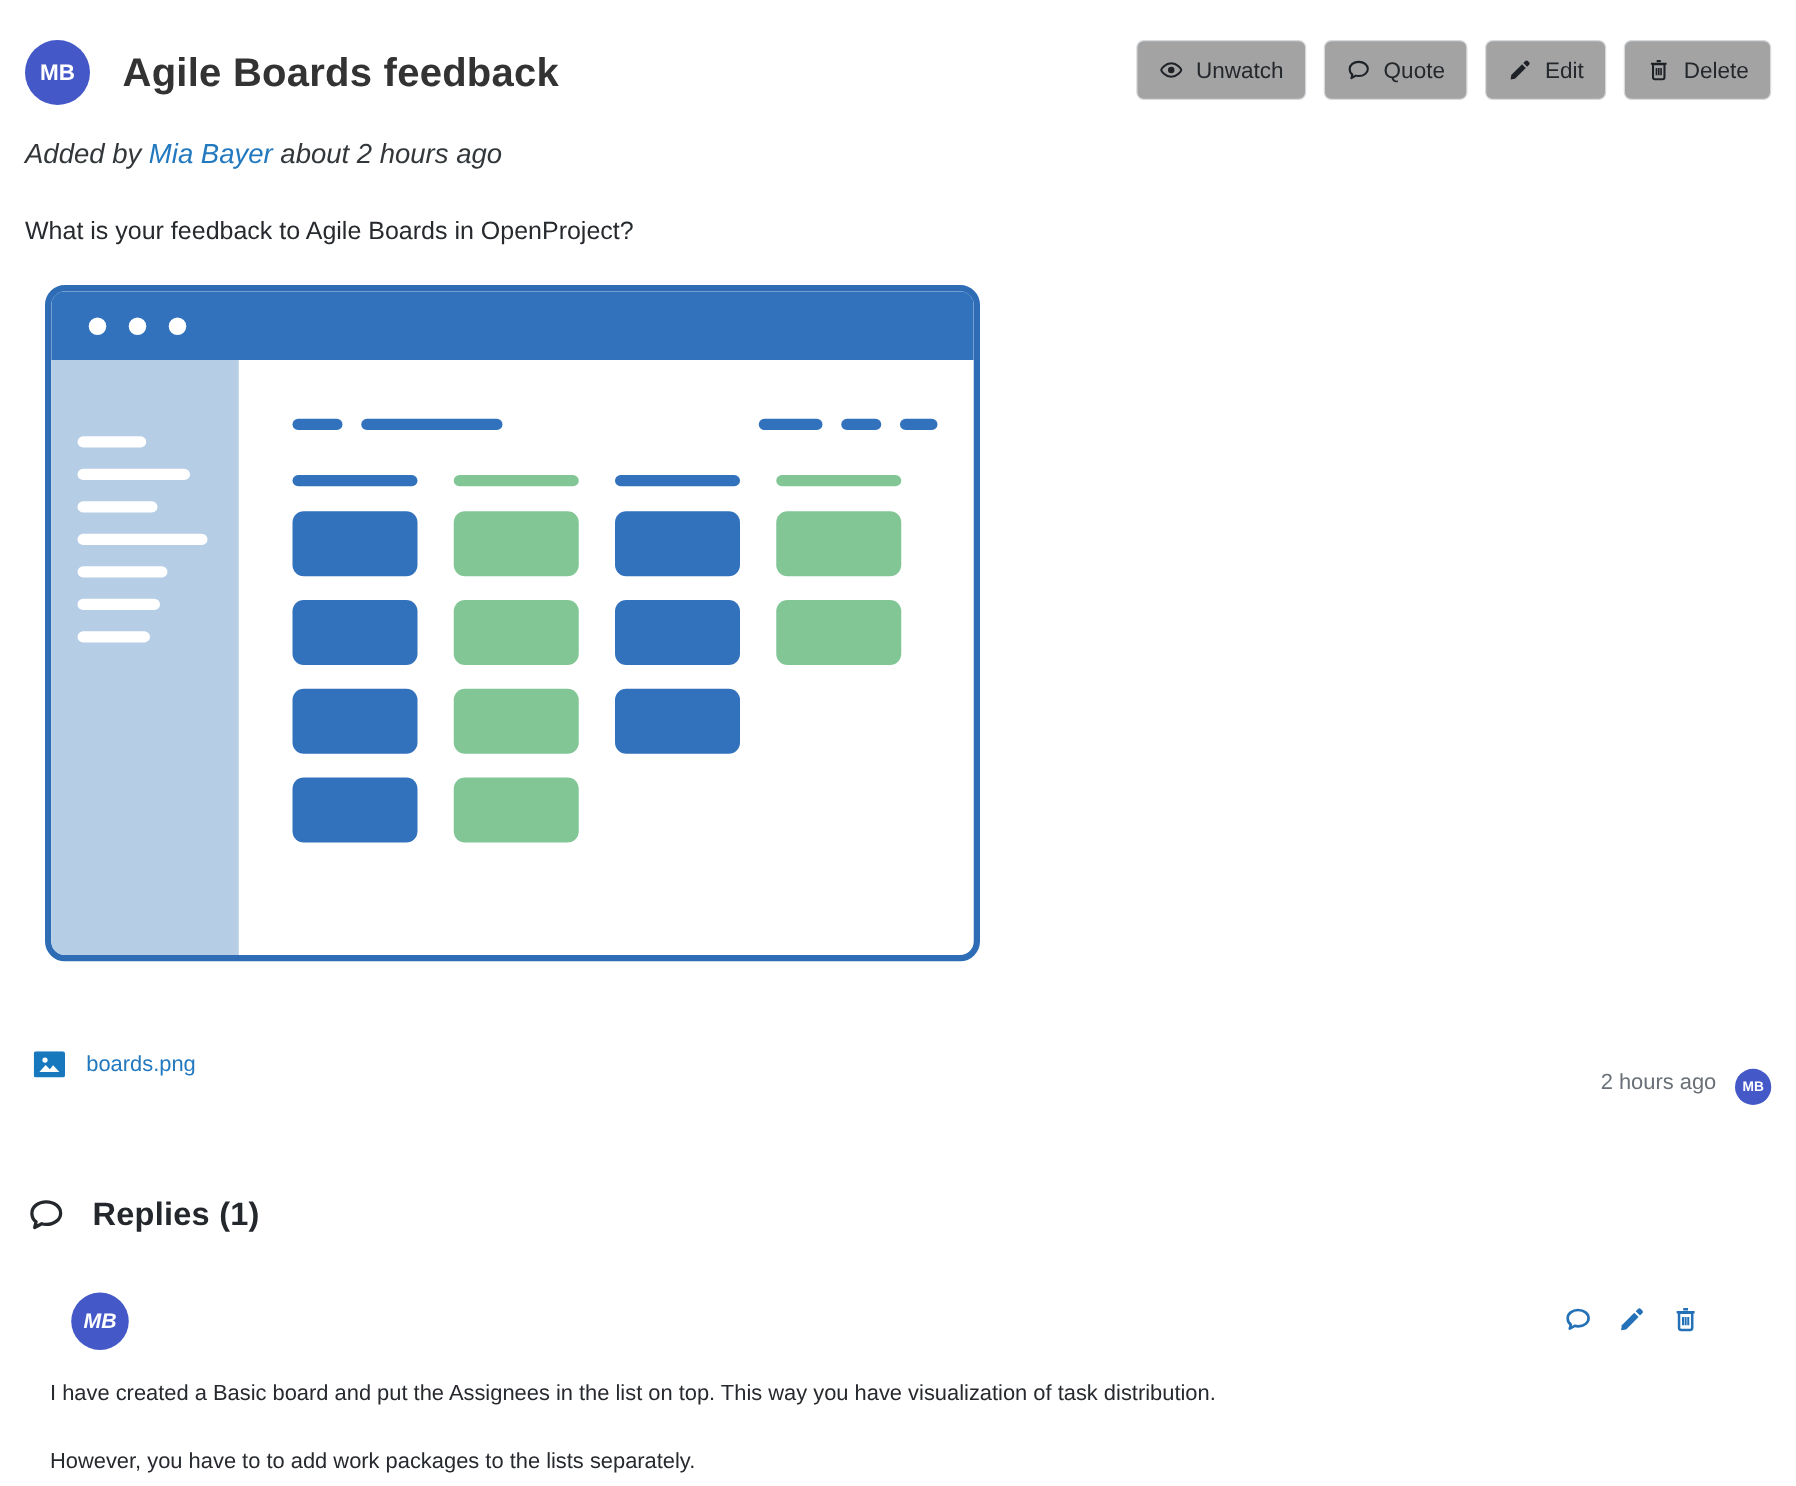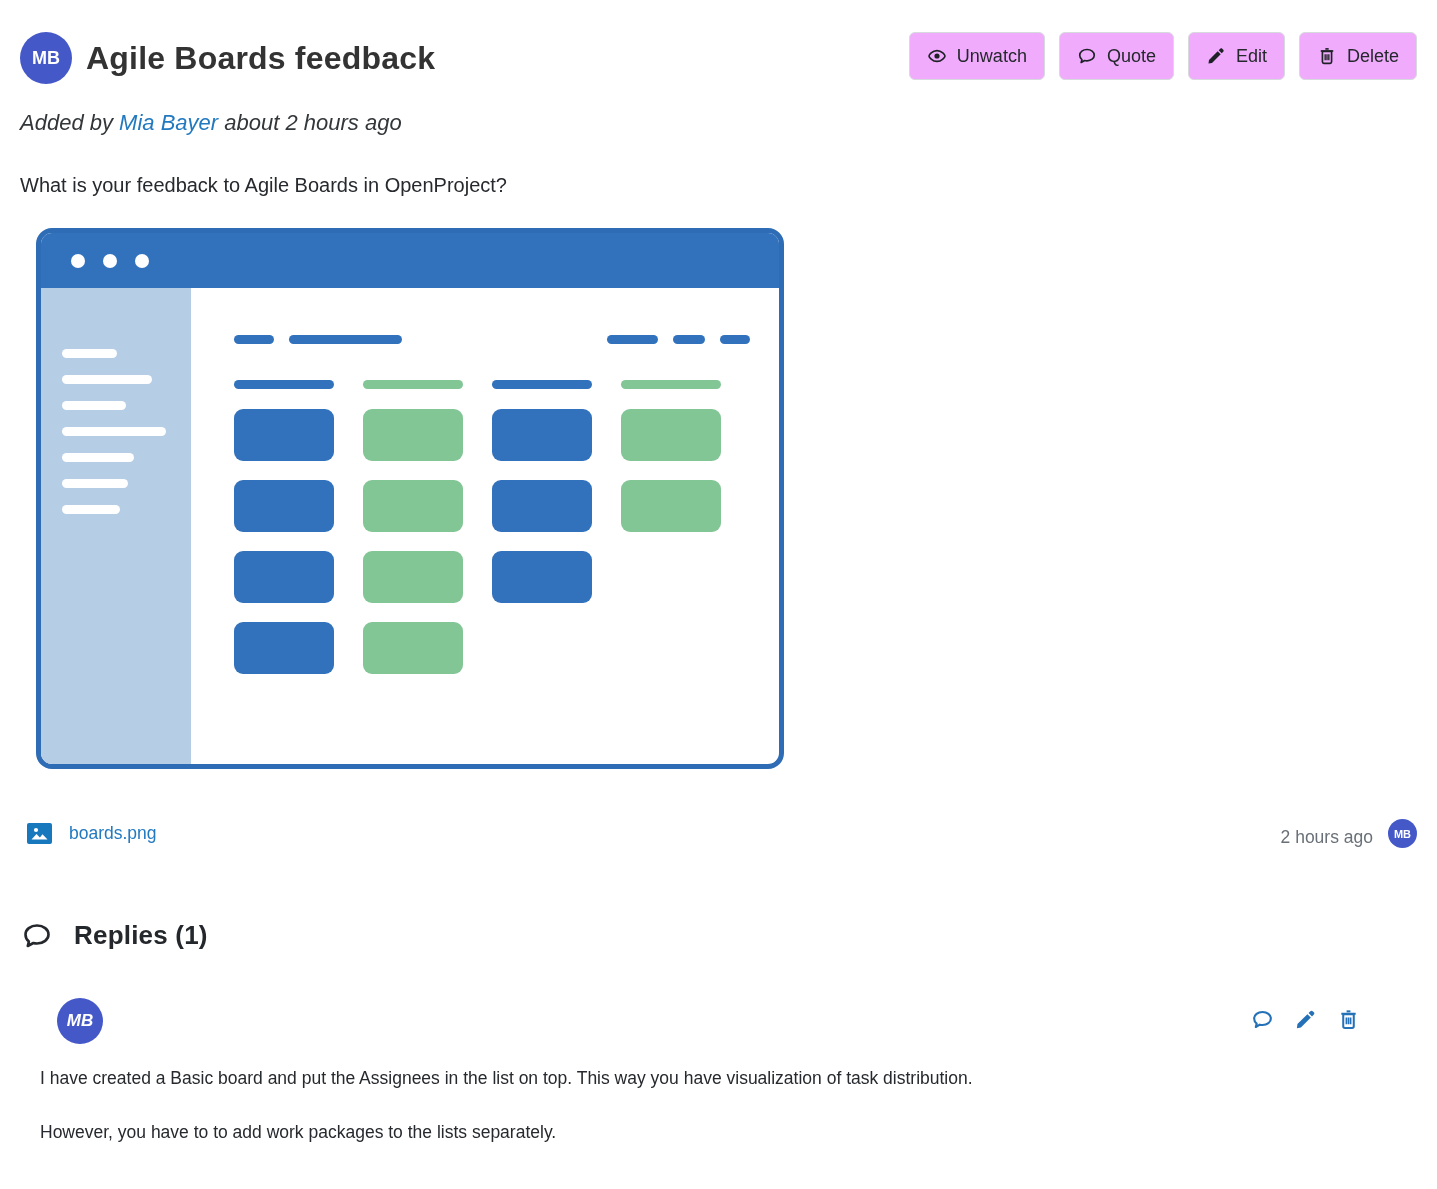--- a/index.html
+++ b/index.html
@@ -18,26 +18,26 @@
   .header-left { display:flex; align-items:center; gap:14px; }
   .avatar {
     background:var(--avatar-bg,#4458C8);
     color:#fff; border-radius:50%;
     display:flex; align-items:center; justify-content:center;
     font-weight:bold; flex:0 0 auto;
   }
   .avatar-lg { width:52px; height:52px; font-size:18px; }
   .avatar-md { width:46px; height:46px; font-size:17px; font-style:italic; }
   .avatar-sm { width:29px; height:29px; font-size:11px; }
-  .page-title { font-size:32px; font-weight:700; color:#333333; letter-spacing:.2px; }
+  .page-title { font-size:32px; font-weight:700; color:#333333; letter-spacing:.2px;margin-left:12px; }
 
   .toolbar { display:flex; gap:14px; }
   .btn {
     display:flex; align-items:center; gap:10px;
-    background:#f0abfc; border:1px solid #d7dadd; border-radius:6px;
+    background:#a3a3a3; border:1px solid #d7dadd; border-radius:6px;
     padding:10px 17px; font-size:18px; color:#24282c;
     font-family:"Liberation Sans", sans-serif; cursor:pointer;
     height:48px;
   }
   .btn svg { width:20px; height:20px; color:#1e2227; }
 
   
   .meta-line { margin:26px 0 0 0; font-style:italic; font-size:22px; color:#33373a; }
   .meta-line a, .link { color:var(--link-blue,#2279BF); text-decoration:none; cursor:pointer; }
   .post-body { margin-top:38px; font-size:20px; color:#26292d; }
@@ -69,21 +69,21 @@
   .preview-colheader { height:9px; border-radius:5px; margin-bottom:20px; }
   .preview-card { height:52px; border-radius:9px; margin-bottom:19px; }
 
   
   .attachment-row {
     margin-top:50px; display:flex; align-items:center;
     padding-left:7px; padding-right:0;
   }
   .attachment-left { display:flex; align-items:center; gap:17px; }
   .attachment-link { font-size:17.5px; }
-  .attachment-right { margin-left:auto; display:flex; align-items:flex-end; gap:15px; }
+  .attachment-right { margin-left:auto; display:flex; align-items:flex-start; gap:15px;margin-top:36px; }
   .attachment-time { color:#697077; font-size:17.5px; }
 
   
   .replies-heading { margin:72px 0 11px 2px; display:flex; align-items:center; gap:22px; }
   .replies-heading svg { width:30px; height:30px; color:#24282c; }
   .replies-title { font-size:26px; font-weight:700; color:#24282c; letter-spacing:.2px; }
 
   .reply { margin:47px 0 0 37px; }
   .reply-header { display:flex; align-items:center; }
   .reply-meta { margin-left:16px; font-size:18px; font-weight:700; font-style:italic; color:#2b2f33; }

